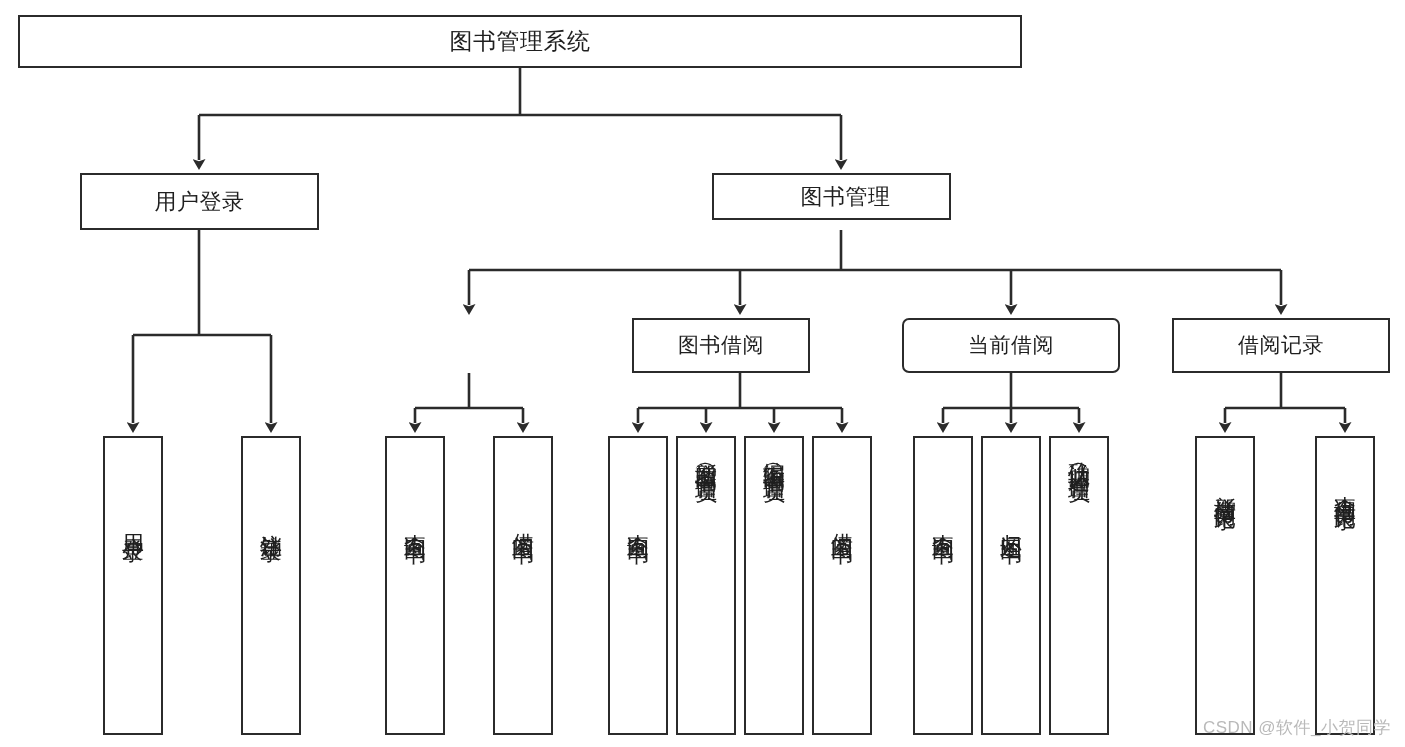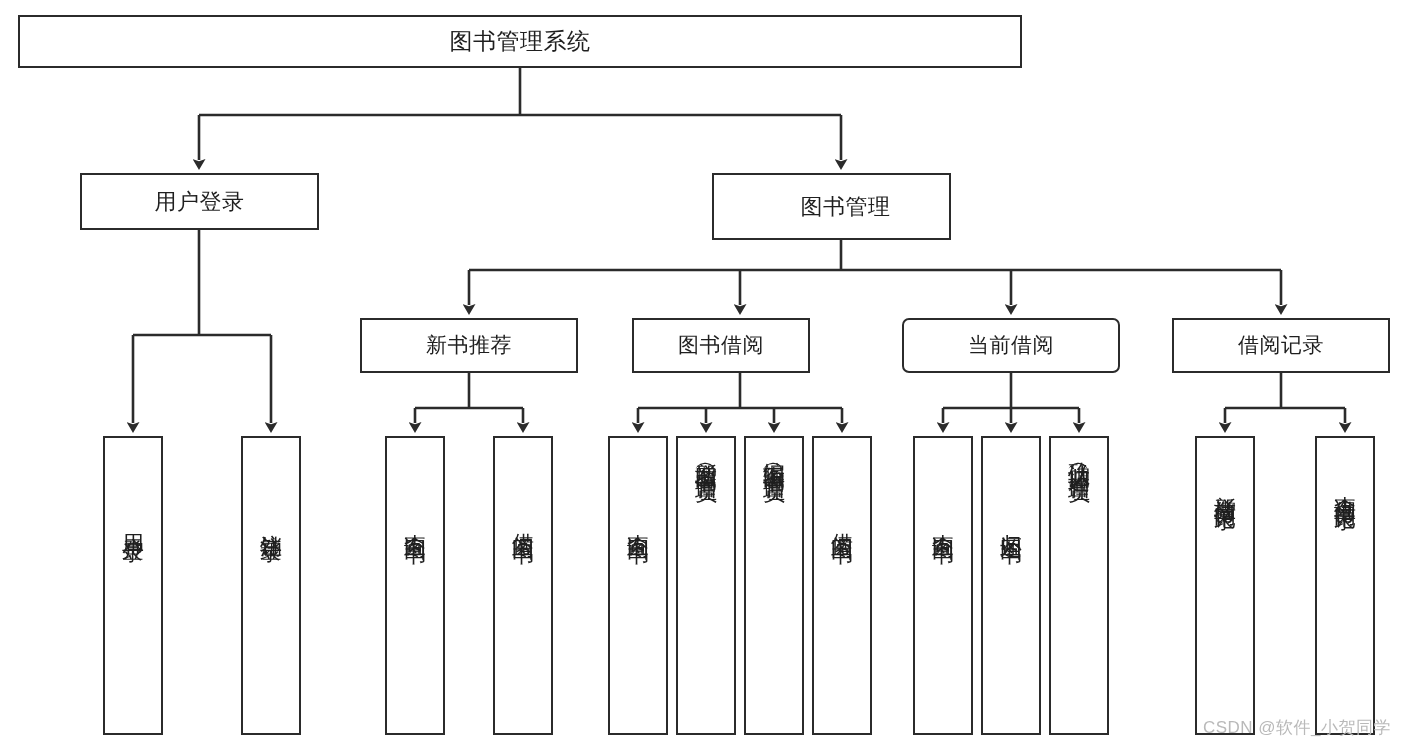--- a/index.html
+++ b/index.html
@@ -124,27 +124,24 @@
     </g>
   </svg>
 
   <div class="node root" style="left:18px; top:15px; width:1004px; height:53px;">
     <span class="label">图书管理系统</span>
   </div>
 
   <div class="node level1" style="left:80px; top:173px; width:239px; height:57px;">
     <span class="label">用户登录</span>
   </div>
-  <div class="node level1" style="left:712px; top:173px; width:239px; height:67px;padding-left:28px;">
+  <div class="node level1" style="left:712px; top:173px; width:239px; height:47px;padding-left:28px;">
     <span class="label">图书管理</span>
   </div>
 
-  <div class="node level2" style="left:360px; top:318px; width:218px; height:55px;">
-    <span class="label">新书推荐</span>
-  </div>
   <div class="node level2" style="left:632px; top:318px; width:178px; height:55px;">
     <span class="label">图书借阅</span>
   </div>
   <div class="node level2" style="left:902px; top:318px; width:218px; height:55px;border-radius:7px;">
     <span class="label">当前借阅</span>
   </div>
   <div class="node level2" style="left:1172px; top:318px; width:218px; height:55px;">
     <span class="label">借阅记录</span>
   </div>
 

